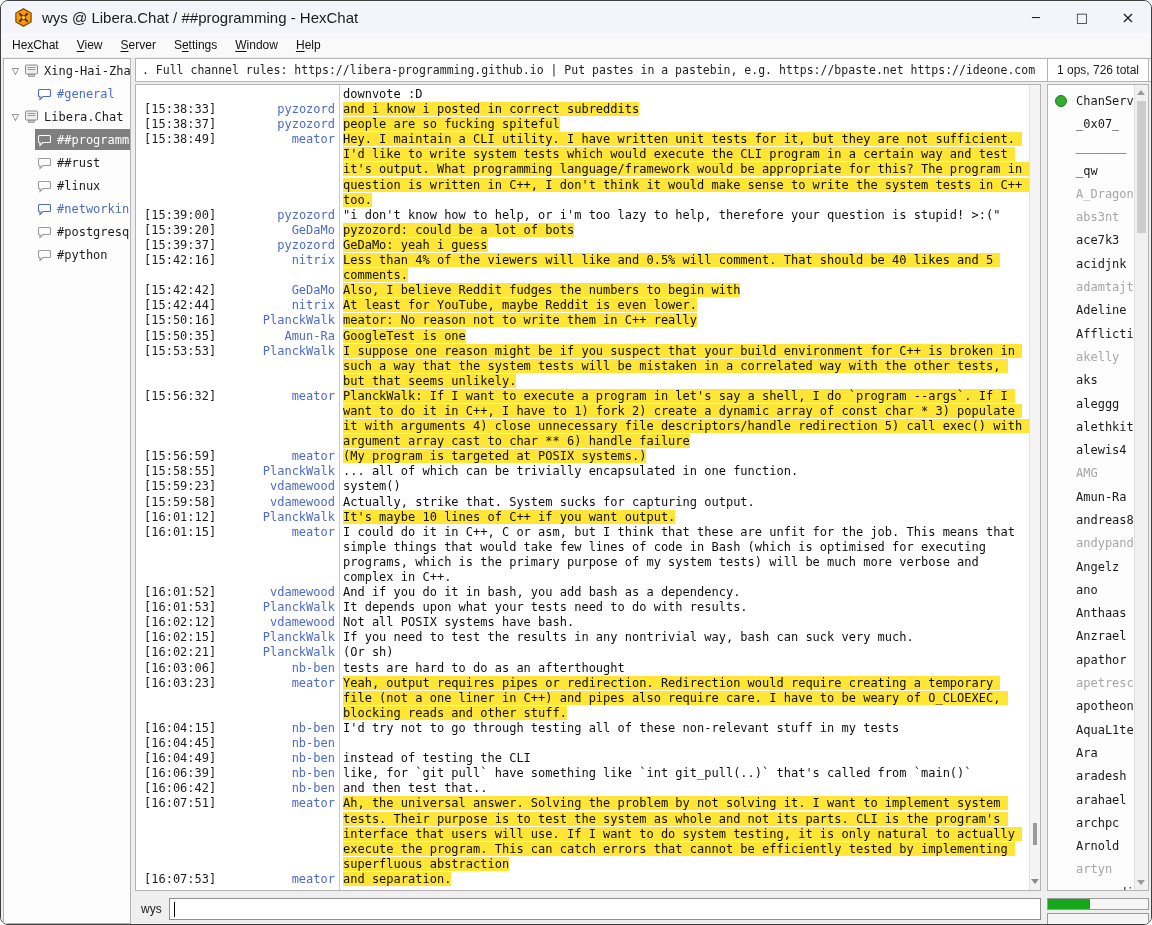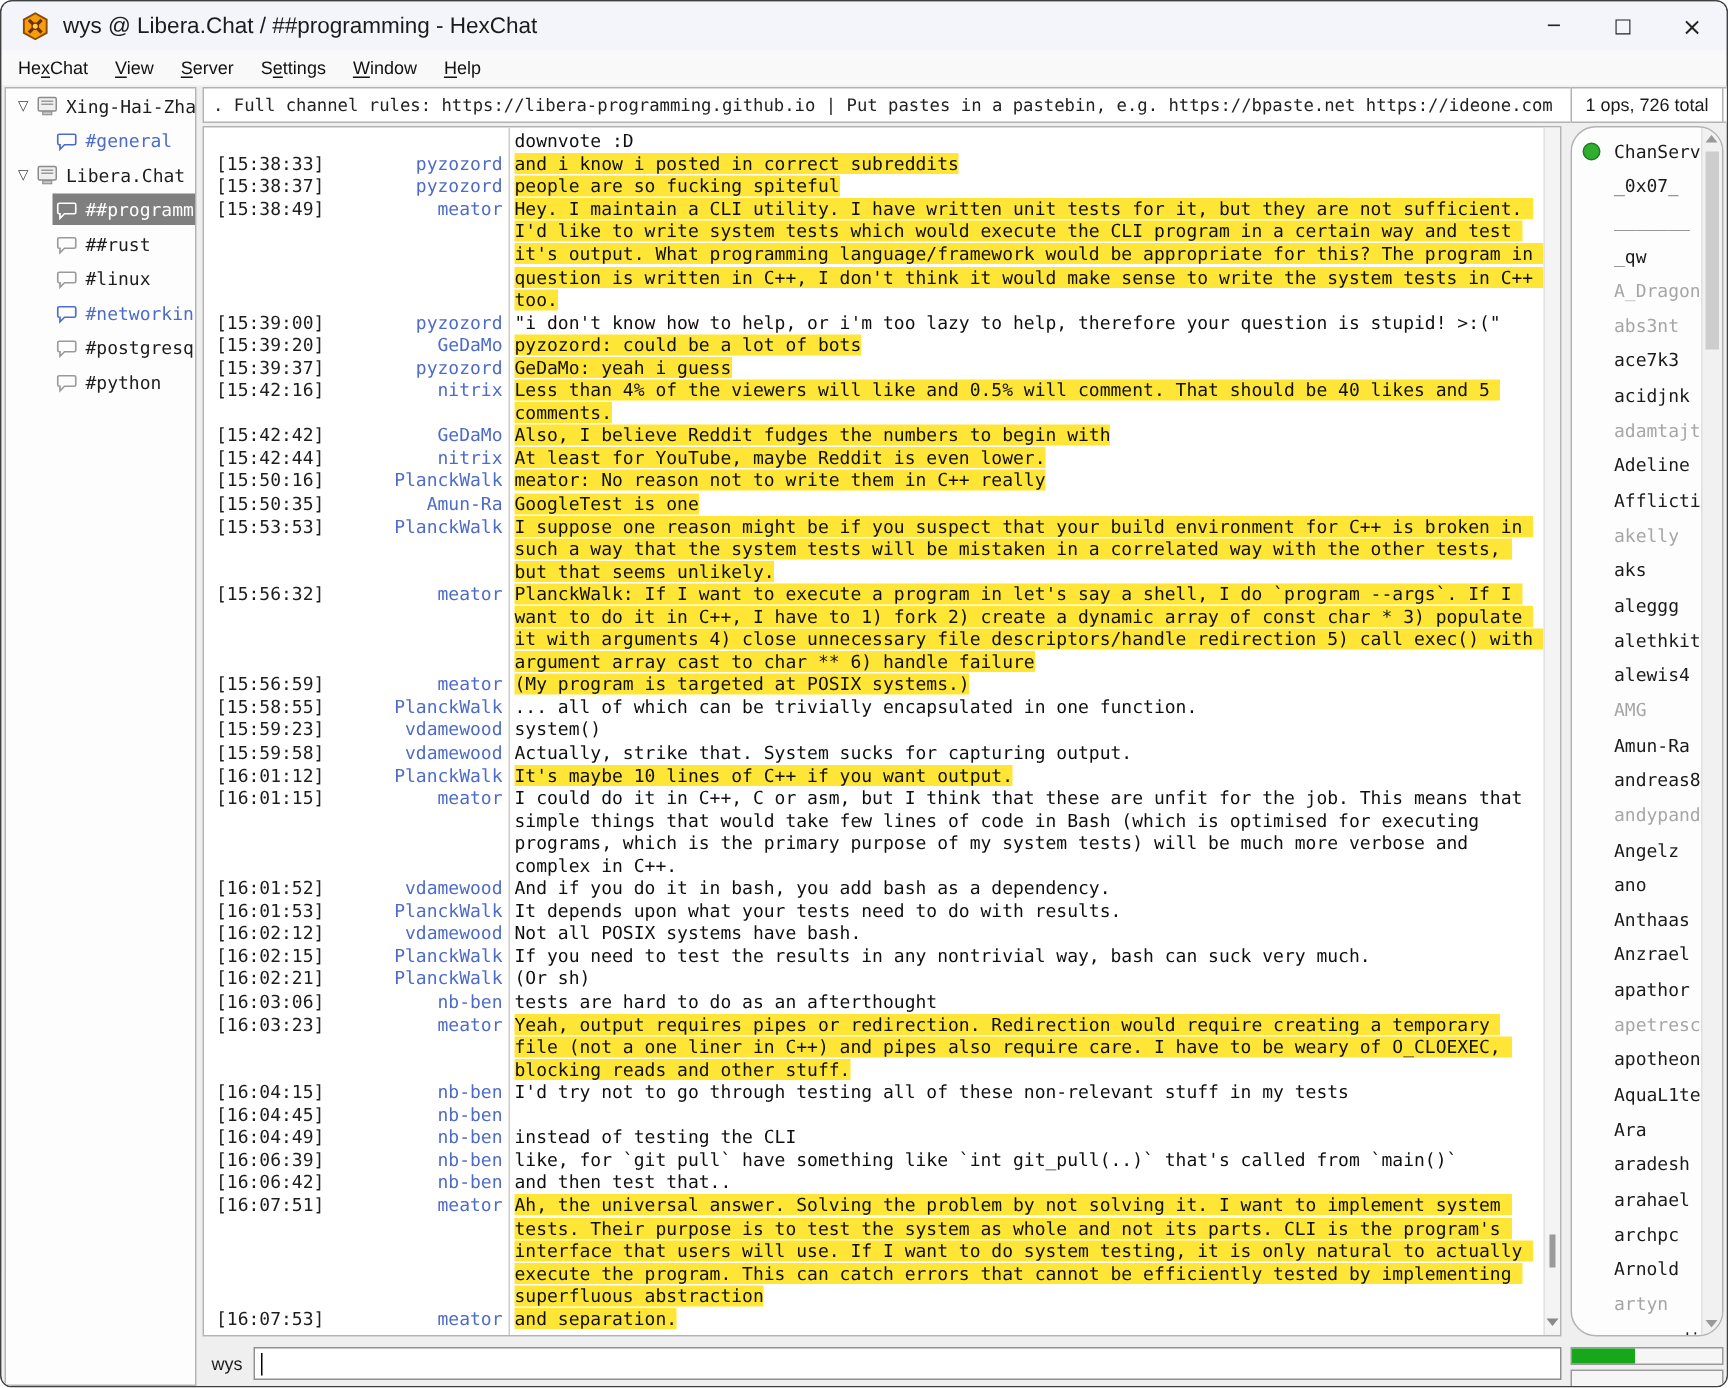--- a/index.html
+++ b/index.html
@@ -53,21 +53,21 @@
   .msg-row{display:flex;align-items:flex-start;}
   .ts{width:72px;flex:none;margin-left:8px;color:#1d1d1d;white-space:nowrap;}
   .nick{width:119px;flex:none;text-align:right;color:var(--nick);white-space:nowrap;overflow:hidden;}
   .msg{width:684px;flex:none;margin-left:8px;white-space:pre-wrap;overflow-wrap:break-word;color:#0f0f0f;}
   .msg-row.highlighted .msg-text{background:var(--hl);}
   .chat-scrollbar{position:absolute;right:0;top:0;bottom:0;width:11px;background:#f4f4f4;border-left:1px solid #e2e2e2;}
   .chat-thumb{position:absolute;left:3px;bottom:45px;width:4px;height:22px;background:#9a9a9a;}
   .scroll-arrow{position:absolute;left:1px;width:0;height:0;border-left:4px solid transparent;border-right:4px solid transparent;}
   .chat-arrow-down{bottom:6px;border-top:5px solid #8a8a8a;}
   
-  .userlist-panel{left:1046px;top:27px;width:102px;height:807px;background:#fdfdfd;overflow:hidden;border-radius:17px;}
+  .userlist-panel{left:1046px;top:27px;width:102px;height:807px;background:#fdfdfd;overflow:hidden;}
   .user-rows{position:absolute;left:0;top:4px;right:14px;}
   .user-row{display:flex;align-items:center;height:23.3px;font-family:"DejaVu Sans Mono",monospace;font-size:12px;color:#1a1a1a;white-space:nowrap;overflow:hidden;}
   .op-dot{width:12px;height:12px;border-radius:50%;background:var(--opgreen);border:1px solid #1e7d1e;margin-left:7px;flex:none;visibility:hidden;}
   .user-nick{margin-left:9px;overflow:hidden;}
   .user-row.op .op-dot{visibility:visible;}
   .user-row.away .user-nick{color:#a6a6a6;}
   .ul-scrollbar{position:absolute;right:0;top:0;bottom:0;width:14px;background:#f1f1f1;border-left:1px solid #e0e0e0;}
   .ul-arrow-up{top:5px;left:2px;border-bottom:5px solid #9a9a9a;}
   .ul-arrow-down{bottom:5px;left:2px;border-top:5px solid #9a9a9a;}
   .ul-thumb{position:absolute;left:2px;top:16px;width:9px;height:132px;background:#cdcdcd;}

